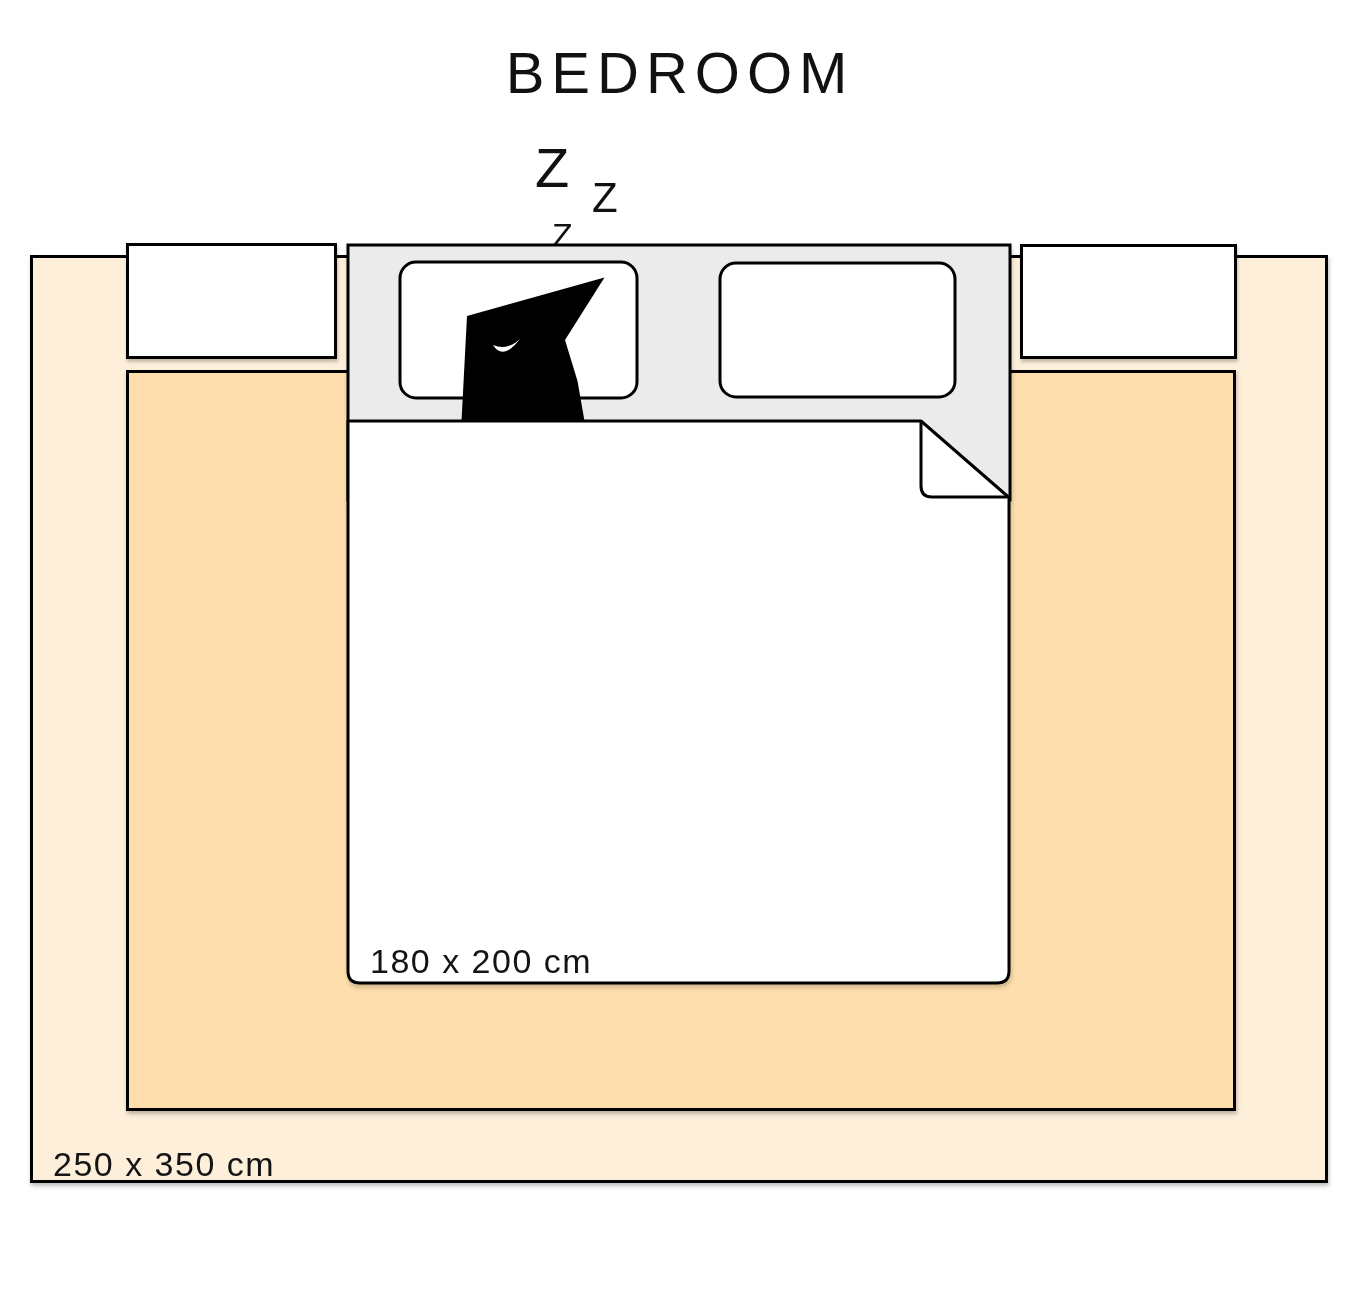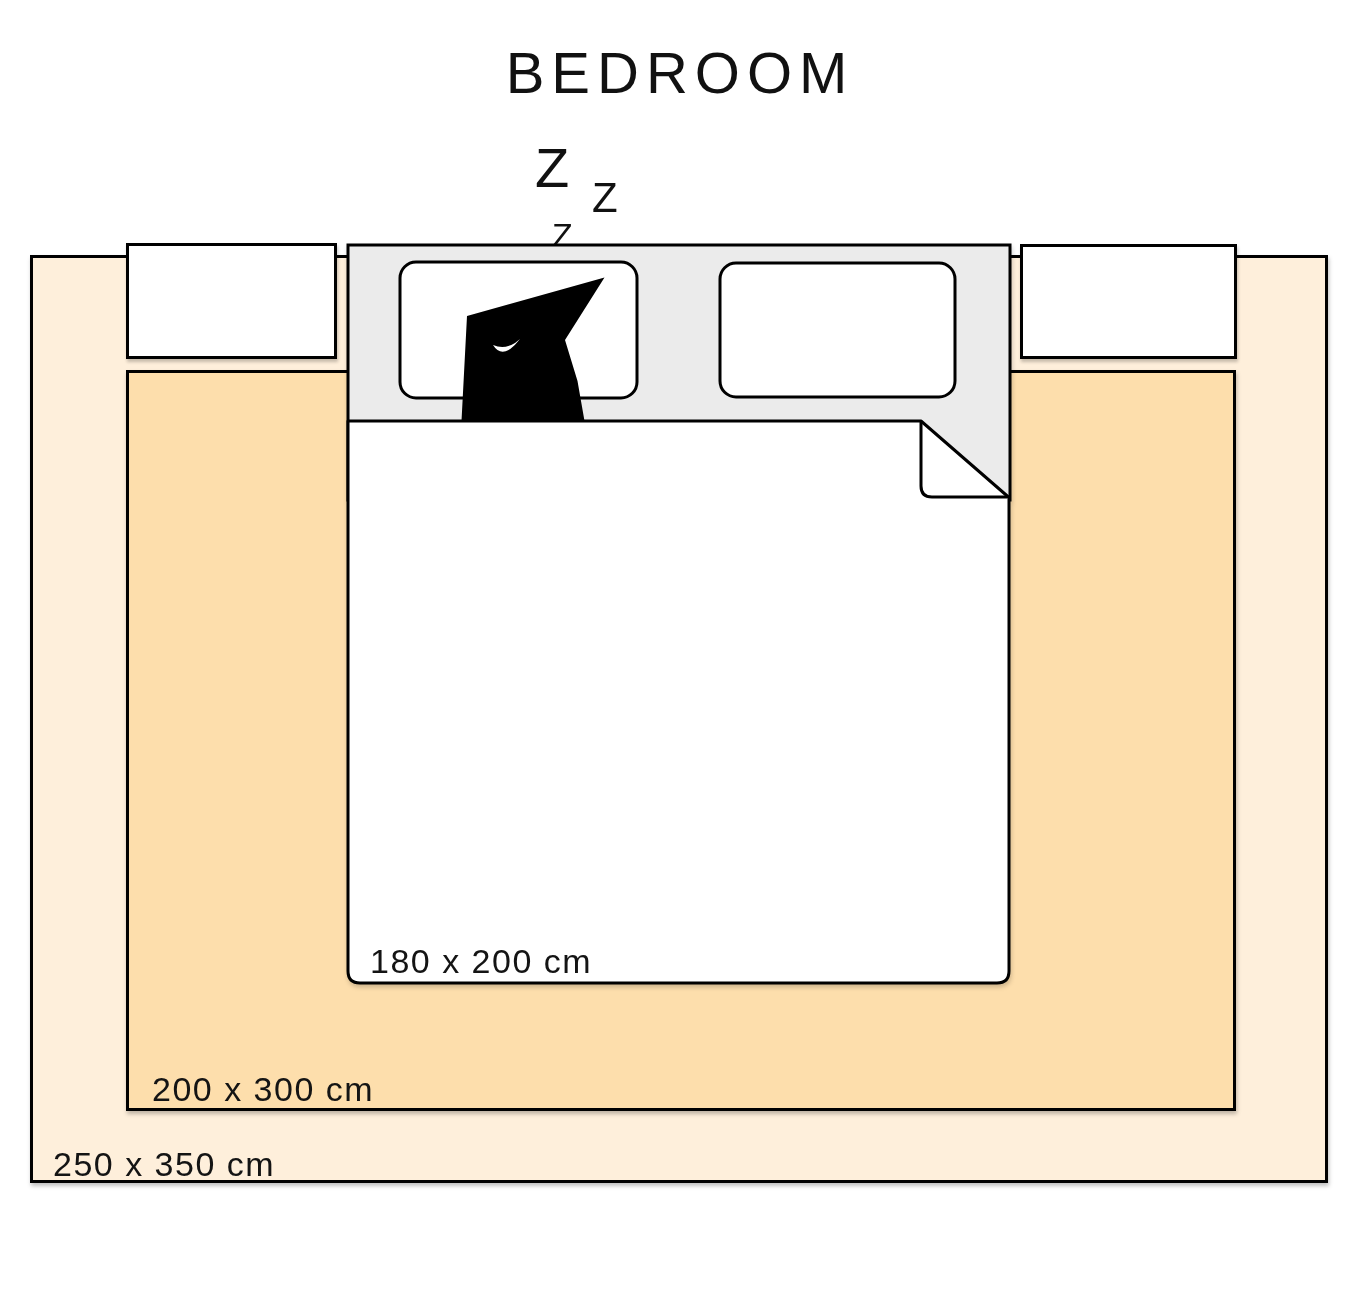--- a/index.html
+++ b/index.html
@@ -56,16 +56,15 @@
     <rect x="720" y="263" width="235" height="134" rx="16" fill="#FFFFFF" stroke="#000" stroke-width="3"></rect>
 
     <path d="M461.5 421 L467 316 L604.5 277.5 L565 340 L577.5 381 L584.5 421 Z" fill="#000000"></path>
     <path d="M493 345 Q503 361 520 339 Q507 351 493 345 Z" fill="#FFFFFF"></path>
 
     <path d="M348 421 H921 L1009 497.5 V971 Q1009 983 997 983 H360 Q348 983 348 971 Z" fill="#FFFFFF" stroke="#000" stroke-width="3" stroke-linejoin="round"></path>
     <path d="M921 422 V486 Q921 497 932 497 H1007.5" fill="none" stroke="#000" stroke-width="3" stroke-linejoin="round"></path>
   </svg>
 
   <div class="size-label label-bed">180 x 200 cm</div>
-  <div class="size-label label-inner">200 x 300 cm</div>
   <div class="size-label label-outer">250 x 350 cm</div>
 
 </div>
 
 </body></html>

